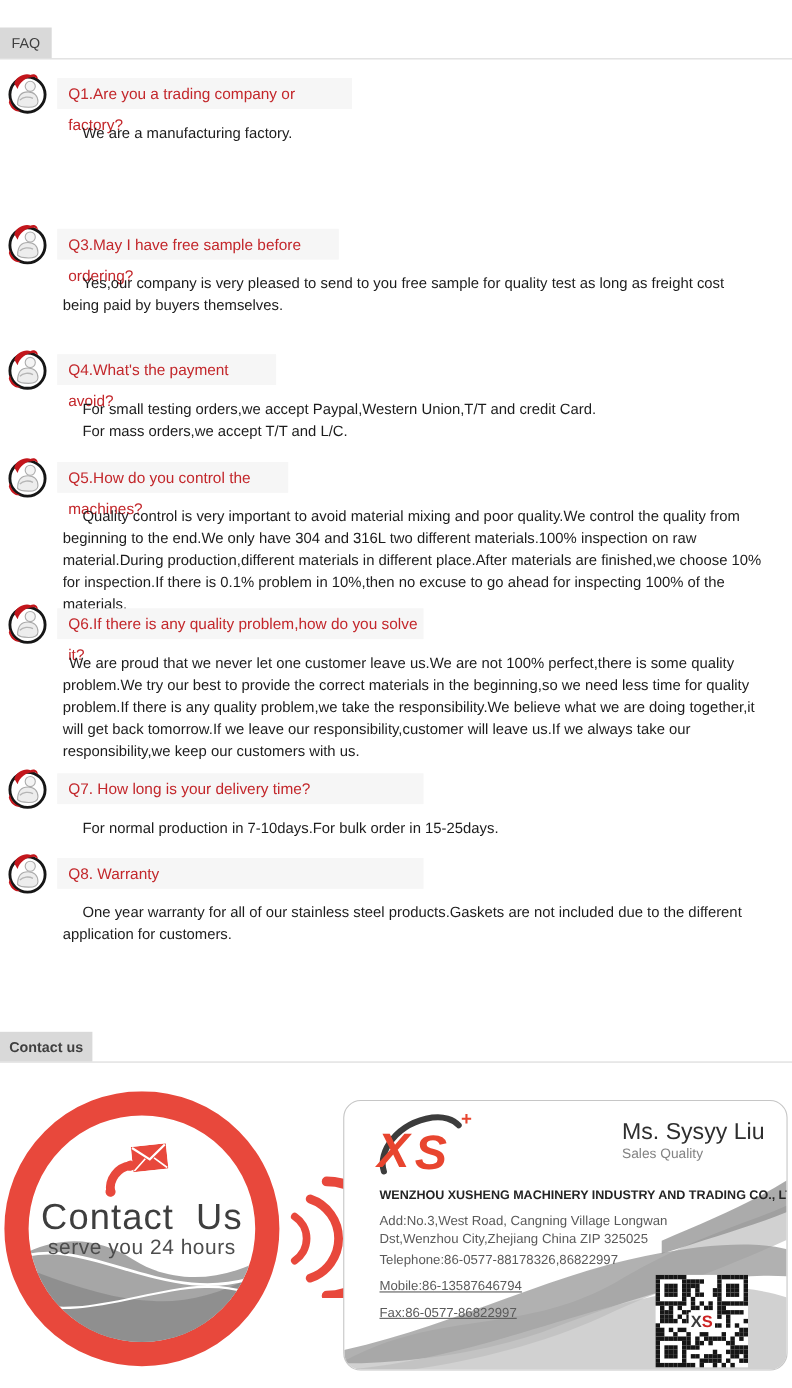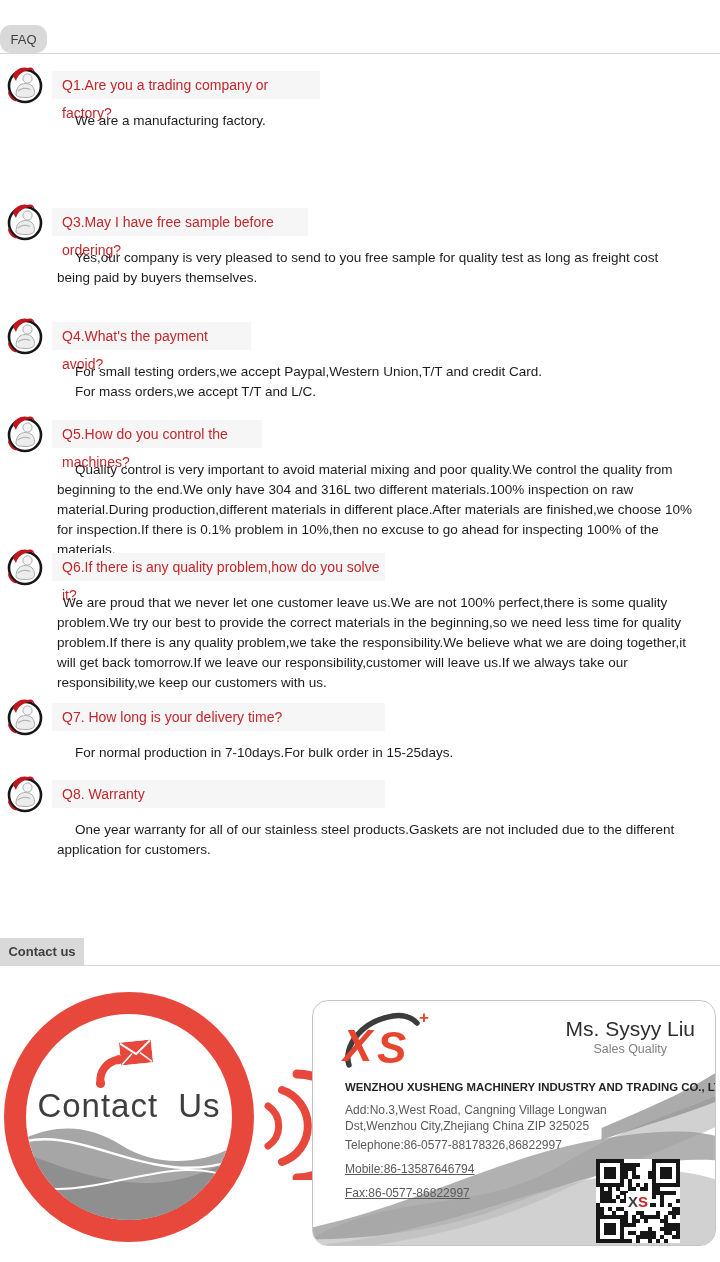--- a/index.html
+++ b/index.html
@@ -2,21 +2,21 @@
 <html><head>
 <meta charset="utf-8">
 <style>
   html,body{margin:0;padding:0;background:#fff;}
   .canvas{position:relative;width:720px;height:1262px;background:#fff;overflow:hidden;
           font-family:"Liberation Sans",sans-serif;}
 
   
   .tab{position:absolute;background:#d9d9d9;color:#3f3f3f;display:flex;align-items:center;
        justify-content:center;font-size:13px;}
-  .faq-tab{left:0;top:25px;width:47px;height:28px;border-radius:11px;}
+  .faq-tab{left:0;top:25px;width:47px;height:28px;}
   .contact-tab{left:0;top:938px;width:84px;height:27px;font-weight:bold;}
   .rule{position:absolute;left:0;right:0;height:1px;background:#d8d8d8;}
   .rule-1{top:53px;} .rule-2{top:965px;}
 
   
   .faq-item{position:absolute;left:0;width:720px;}
   .fi-1{top:71px;} .fi-2{top:152px;} .fi-3{top:208px;} .fi-4{top:322px;}
   .fi-5{top:420px;} .fi-6{top:553px;} .fi-7{top:703px;} .fi-8{top:780px;}
   .mascot{position:absolute;left:4px;top:-7px;width:40px;height:40px;}
   .qbar{margin-left:52px;height:28px;line-height:28px;background:#f6f6f6;color:#c3272b;
@@ -38,21 +38,21 @@
   .badge-phone{position:absolute;left:93px;top:1055px;width:34px;height:34px;transform:rotate(-8deg);}
   .badge-envelope{position:absolute;left:120px;top:1041px;width:32px;height:23px;transform:rotate(-6deg);}
   .waves{position:absolute;left:260px;top:1062px;width:64px;height:118px;}
 
   
   .card{position:absolute;left:312px;top:1000px;width:404px;height:246px;background:#fff;
         border:1.5px solid #c6c6c6;border-radius:16px;overflow:hidden;box-sizing:border-box;}
   .card .ribbons{position:absolute;left:0;top:0;width:100%;height:100%;z-index:0;}
   .card .c{position:absolute;z-index:1;}
   .xs-logo{left:26px;top:8px;width:96px;height:62px;}
-  .card-person{right:20px;top:16px;text-align:center;}
+  .card-person{right:20px;top:16px;text-align:left;}
   .person-name{font-size:21px;color:#2e2e2e;}
   .person-title{font-size:12.5px;color:#828282;margin-top:1px;}
   .card-company{left:32px;top:80px;font-weight:bold;font-size:11.4px;color:#242424;white-space:nowrap;}
   .card-line{left:32px;font-size:12px;color:#5a5a5a;}
   .card-address{top:102px;width:330px;line-height:15.5px;}
   .card-tel{top:137px;} .card-mobile{top:161px;text-decoration:underline;} .card-fax{top:185px;text-decoration:underline;}
   .qr{left:283px;top:158px;width:84px;height:84px;background:#fff;z-index:2;}
   .qr-grid{position:absolute;left:0;top:0;width:84px;height:84px;}
   .qr-grid div{position:absolute;width:4px;height:4px;background:#161616;}
   .qr-logo{position:absolute;left:0;top:0;width:84px;height:84px;display:flex;
@@ -178,20 +178,21 @@
     <path d="M27 6 A 21 21 0 0 0 6 27" fill="none" stroke="#e8483c" stroke-width="8" stroke-linecap="round"></path>
     <circle cx="27" cy="6" r="4.6" fill="#e8483c"></circle>
     <circle cx="6" cy="27" r="4.6" fill="#e8483c"></circle>
   </svg>
   <svg class="badge-envelope" viewBox="0 0 32 23">
     <rect x="0" y="0" width="32" height="23" fill="#e8483c"></rect>
     <path d="M1 1 L16 13 L31 1" fill="none" stroke="#ffffff" stroke-width="2"></path>
     <path d="M1 22 L12 12 M31 22 L20 12" fill="none" stroke="#ffffff" stroke-width="1.5"></path>
   </svg>
   <div class="badge-title">Contact Us</div>
+  <div class="badge-sub">serve you 24 hours</div>
 
   <svg class="waves" viewBox="0 0 64 118">
     <path d="M8 44 A 24 24 0 0 1 8 84" fill="none" stroke="#e8483c" stroke-width="7" stroke-linecap="round"></path>
     <path d="M22 28 A 38 38 0 0 1 22 100" fill="none" stroke="#e8483c" stroke-width="8" stroke-linecap="round"></path>
     <path d="M37 12 A 52 52 0 0 1 37 116" fill="none" stroke="#e8483c" stroke-width="9" stroke-linecap="round"></path>
   </svg>
 
   <div class="card">
     <svg class="ribbons" viewBox="0 0 404 246" preserveAspectRatio="none">
       <path d="M-20 250 C 80 185 160 220 255 162 C 330 118 380 110 420 88 L420 120 C 345 155 295 170 235 198 C 160 232 60 252 -20 252 Z" fill="#c9c9c9" opacity="0.85"></path>

